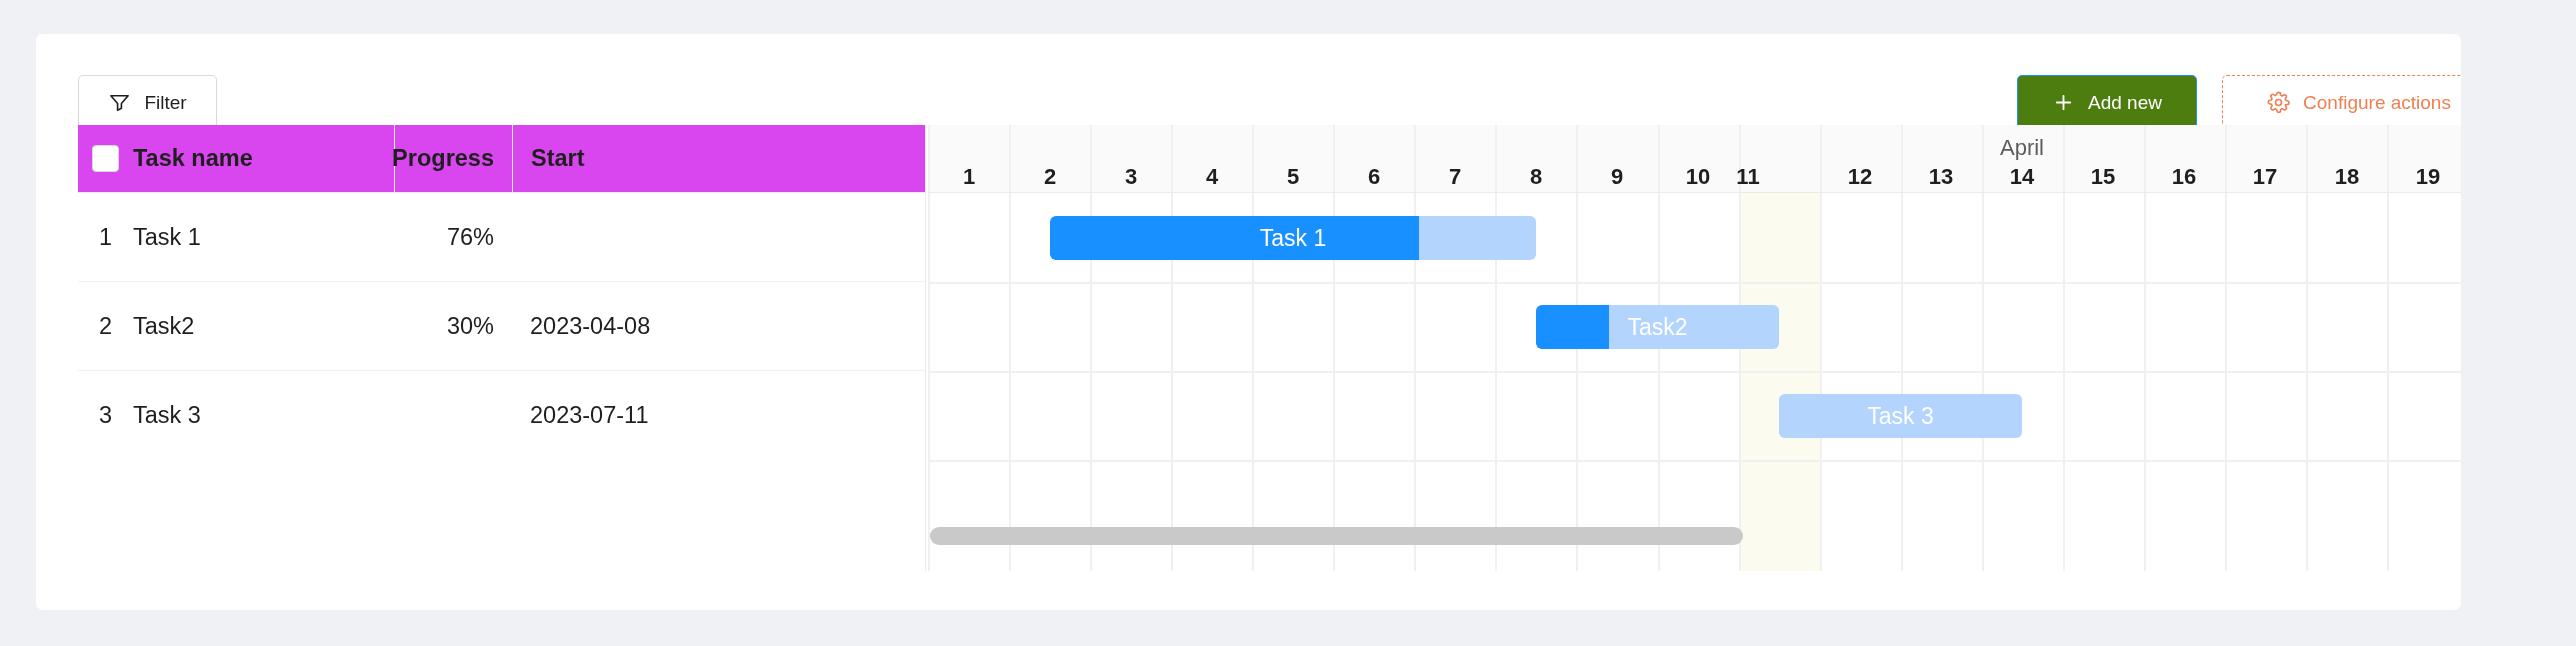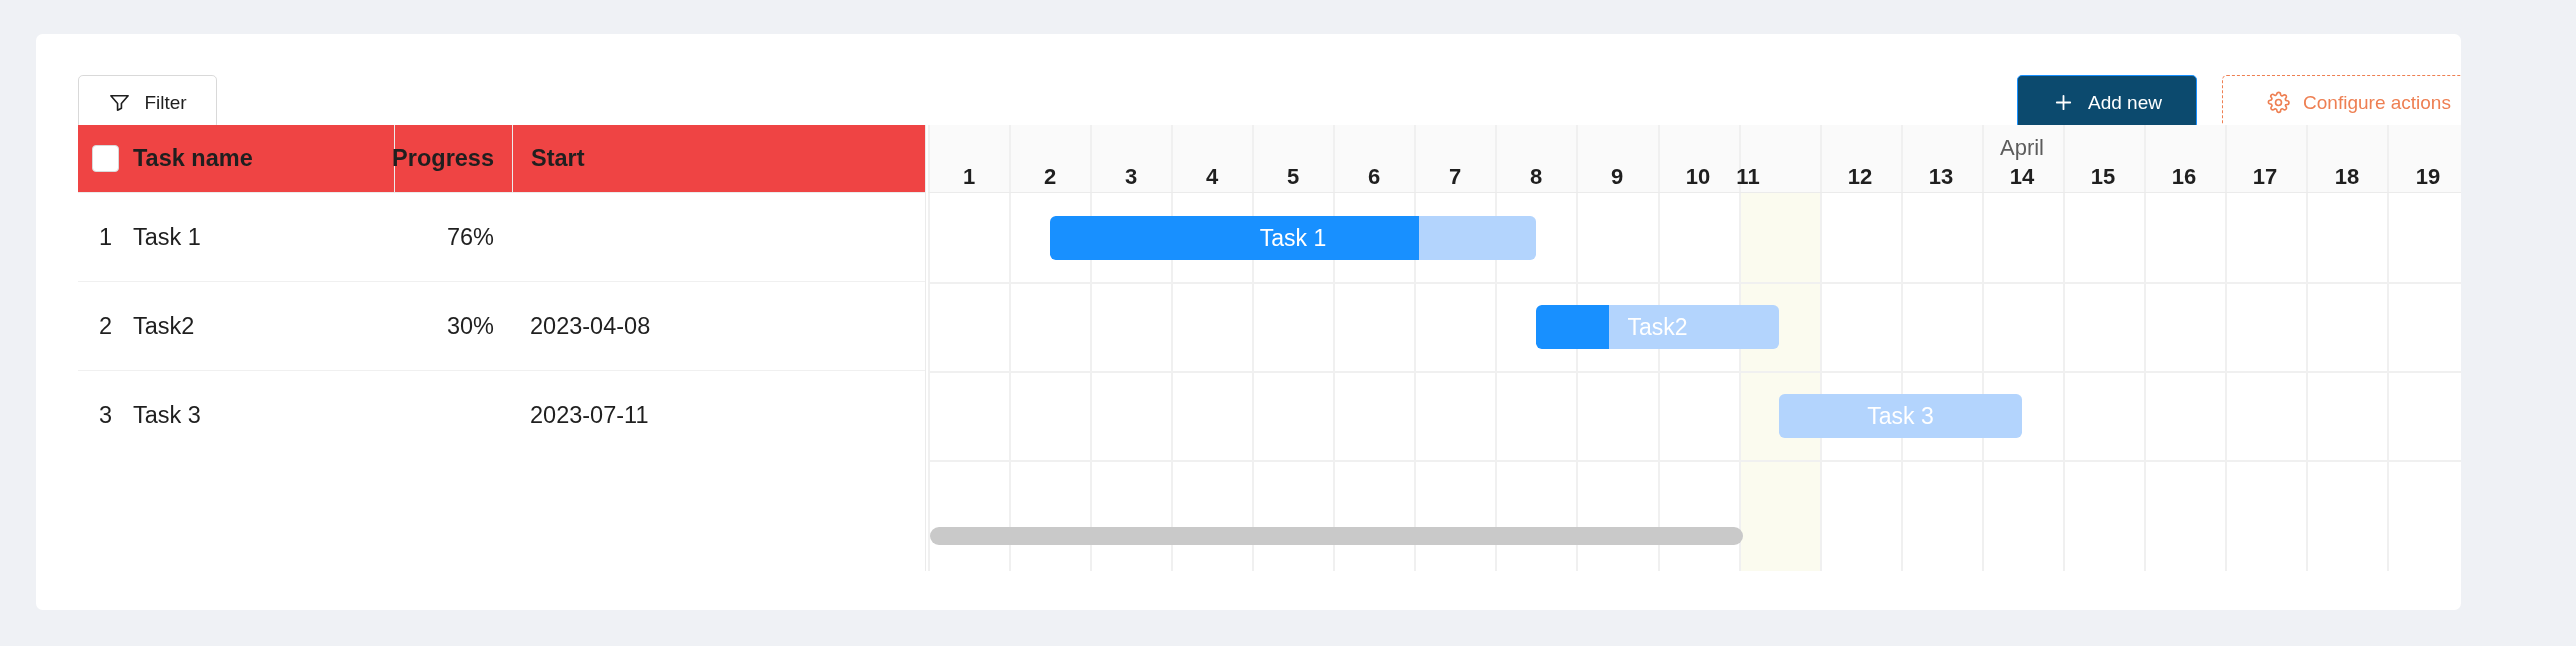--- a/index.html
+++ b/index.html
@@ -61,21 +61,21 @@
     border: 1.6px solid #d9d9d9;
     border-radius: 4.9px;
     color: #1f1f1f;
   }
 
   .btn-addnew {
     left: 1981px;
     top: 41px;
     width: 180px;
     height: 54px;
-    background: #0c4a6e;
+    background: #4d7c0f;
     border: 1.6px solid #1890ff;
     border-radius: 4.9px;
     color: #ffffff;
   }
 
   .btn-configure {
     left: 2186px;
     top: 41px;
     width: 274px;
     height: 54px;
@@ -102,21 +102,21 @@
     left: 42px;
     top: 0;
     width: 848px;
     height: 446px;
     border-right: 1.6px solid #ebebeb;
   }
 
   .tbl-head {
     position: relative;
     height: 68px;
-    background: #ef4444;
+    background: #d946ef;
     border-bottom: 1.6px solid #ebebeb;
   }
 
   .tbl-head .cell,
   .tbl-row .cell { position: absolute; top: 0; height: 100%; display: flex; align-items: center; }
 
   .c-check  { left: 0px;   width: 55px;  justify-content: center; }
   .c-num    { left: 0px;   width: 55px;  justify-content: center; }
   .c-name   { left: 55px;  width: 261px; }
   .c-prog   { left: 316px; width: 118px; justify-content: flex-end; padding-right: 18px;

